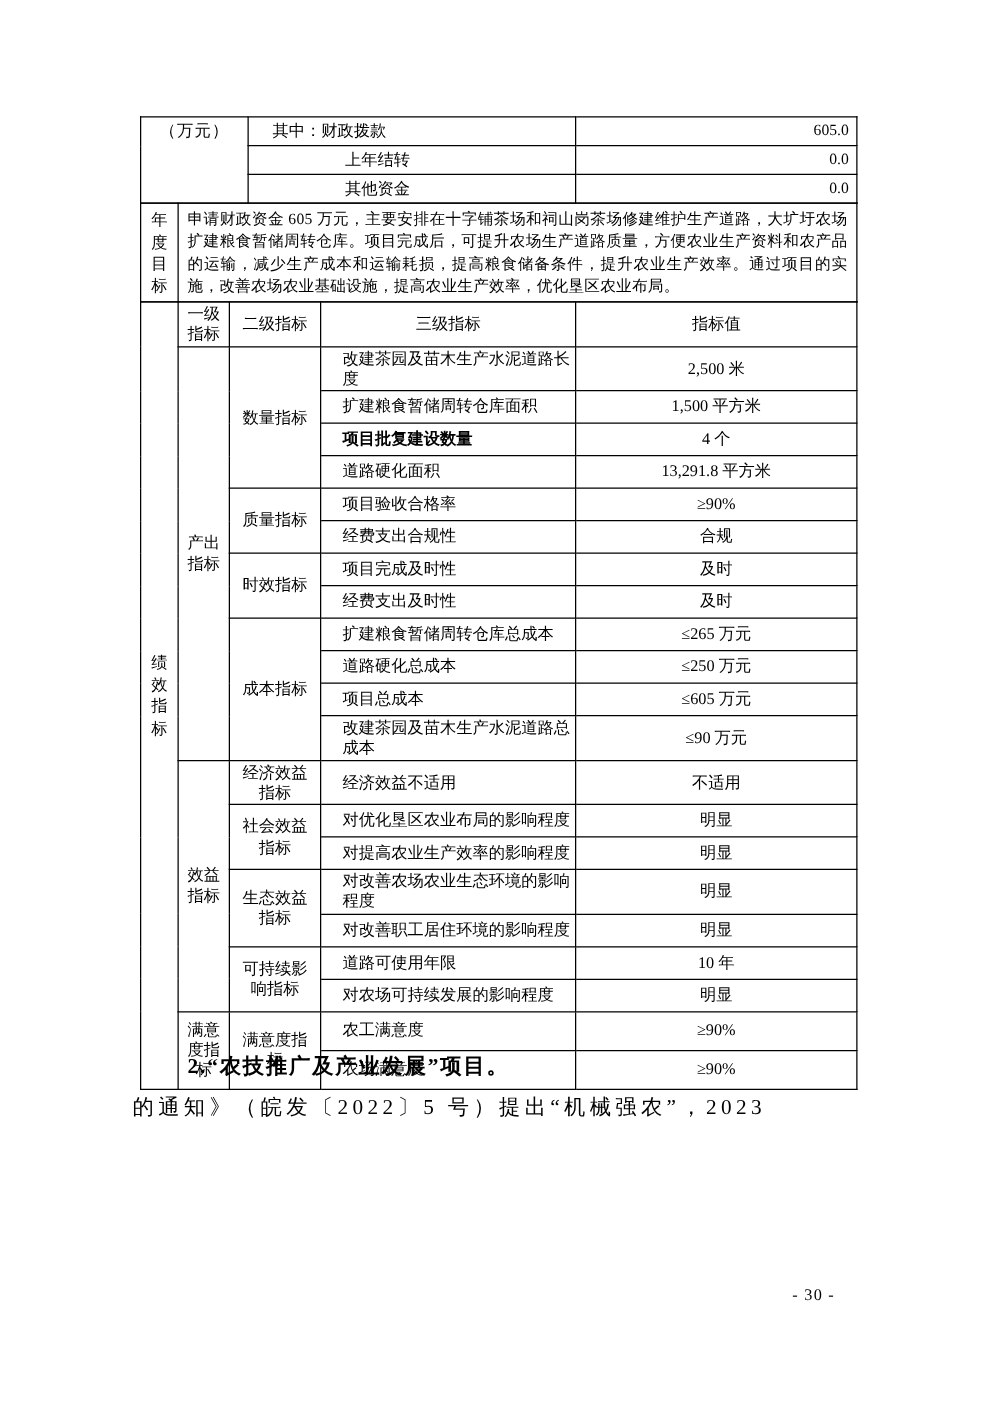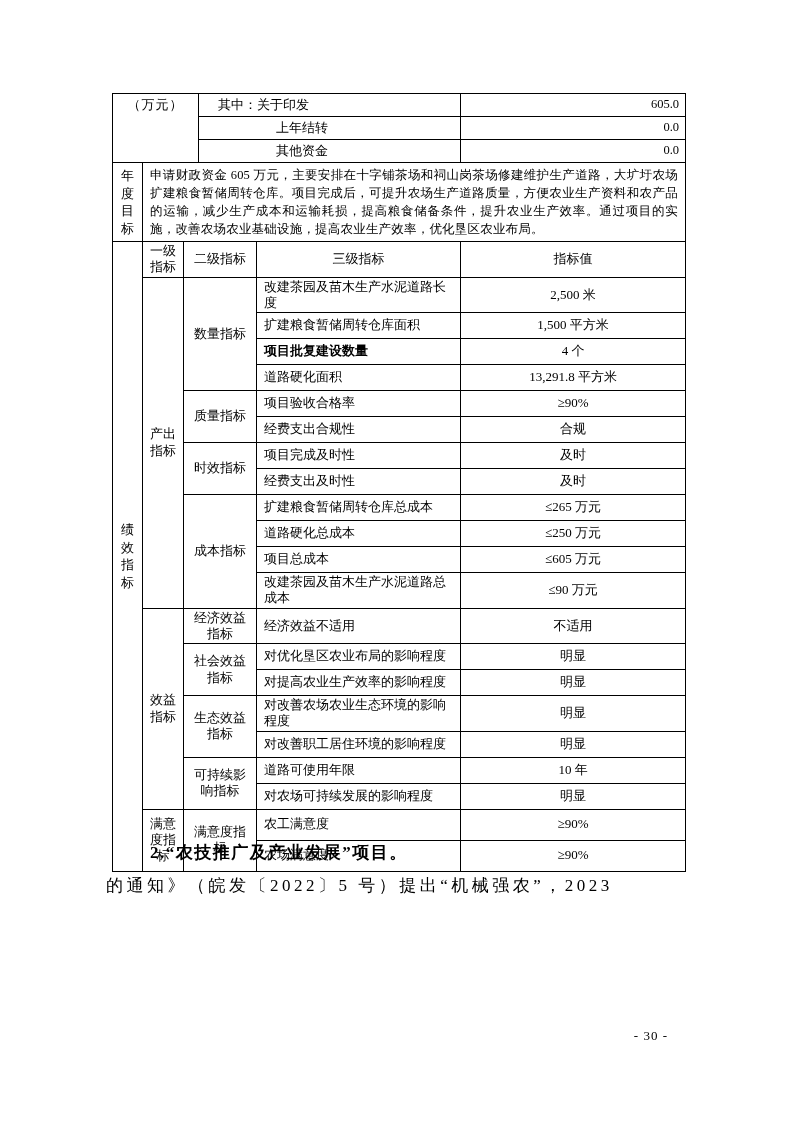--- a/index.html
+++ b/index.html
@@ -27,21 +27,21 @@
   .goaltext{font-size:12.5px;line-height:18px;text-align:justify;padding:3px 7px;letter-spacing:0.2px;}
   .vcell{padding:0;}
   .vstack{width:15px;margin:0 auto;word-break:break-all;line-height:17.5px;text-align:center;font-size:13px;}
   
   .t-ind tr{height:26px;}
   .t-ind tr.h32{height:32px;}
   .t-ind tr.r30{height:30px;}
   .t-ind tr.r31{height:31px;}
   .hd{text-align:center;}
   .l1,.l2{text-align:center;padding:1px 4px;}
-  .name{text-align:left;padding-left:7px;}
+  .name{text-align:left;padding-left:17px;}
   .val{text-align:center;}
   .bold{font-weight:bold;}
   
   .heading{position:absolute;left:150px;top:841px;font-size:17px;font-weight:bold;letter-spacing:1.5px;}
   .para{position:absolute;left:106px;top:867px;width:560px;}
   .para .pline{font-size:17px;letter-spacing:3.5px;line-height:38px;white-space:nowrap;}
   .para .pline.first{text-indent:24px;}
   .pagenum{position:absolute;top:1028px;left:0;width:668px;text-align:right;font-size:13px;letter-spacing:1px;}
 </style>
 </head>
@@ -51,21 +51,21 @@
 
   <table class="t-fund">
     <colgroup>
         <col style="width:86px">
         <col style="width:262px">
         <col style="width:225px">
       </colgroup>
     <tbody>
         <tr>
       <td class="unitcell" rowspan="3">（万元）</td>
-      <td class="flabel ind1">其中：关于印发</td>
+      <td class="flabel ind1">其中：财政拨款</td>
       <td class="fnum">605.0</td>
     </tr>
     <tr>
       <td class="flabel ind2">上年结转</td>
       <td class="fnum">0.0</td>
     </tr>
     <tr>
       <td class="flabel ind2">其他资金</td>
       <td class="fnum">0.0</td>
     </tr>

